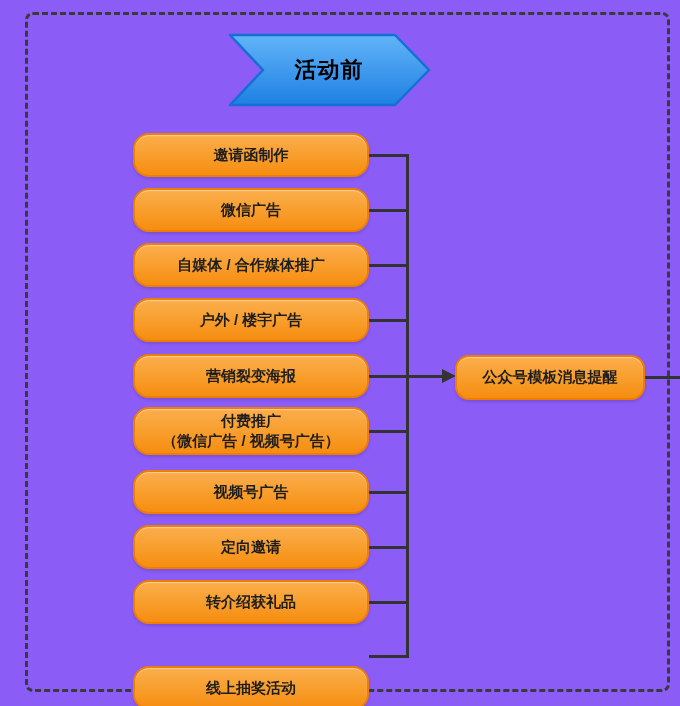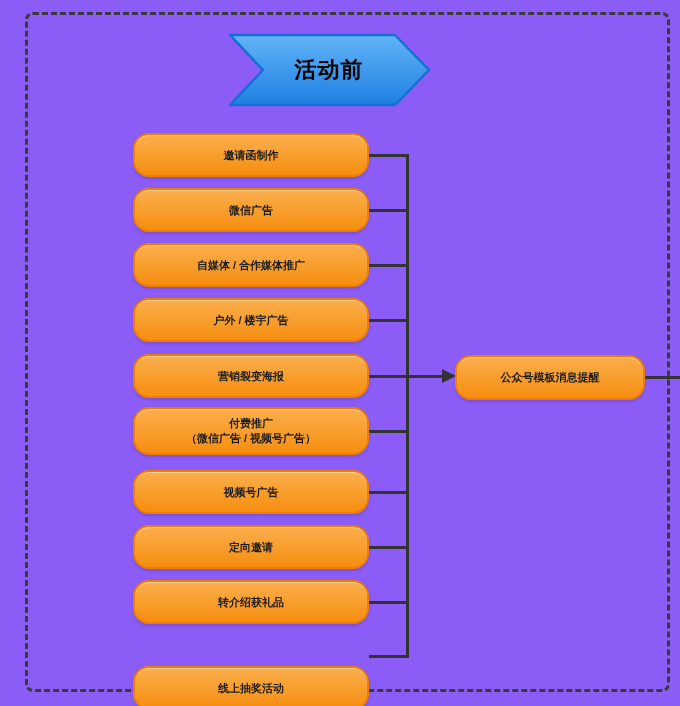--- a/index.html
+++ b/index.html
@@ -25,24 +25,24 @@
     font-size:22px;font-weight:bold;color:#000000;
     letter-spacing:1px;
   }
   
   .node{
     position:absolute;left:133px;width:232px;height:40px;
     border:2px solid #ee7d00;border-radius:16px;
     background:linear-gradient(180deg,#fbae4d 0%,#f89d2b 55%,#f68d10 100%);
     box-shadow:inset 0 1px 1px rgba(255,255,255,0.45), 0 2px 3px rgba(0,0,0,0.12);
     display:flex;flex-direction:column;align-items:center;justify-content:center;
-    font-size:11px;font-weight:bold;color:#1e1e1e;
+    font-size:15px;font-weight:bold;color:#1e1e1e;
     text-align:center;line-height:1.35;
   }
-  .node.result{left:455px;width:186px;height:41px;font-size:11px;}
+  .node.result{left:455px;width:186px;height:41px;font-size:15px;border-radius:14px;}
   
   .line{position:absolute;background:#333333;}
   .line.h{height:3px;}
   .line.v{width:3px;}
   .arrowhead{
     position:absolute;width:0;height:0;
     border-top:7px solid transparent;
     border-bottom:7px solid transparent;
     border-left:14px solid #333333;
   }

